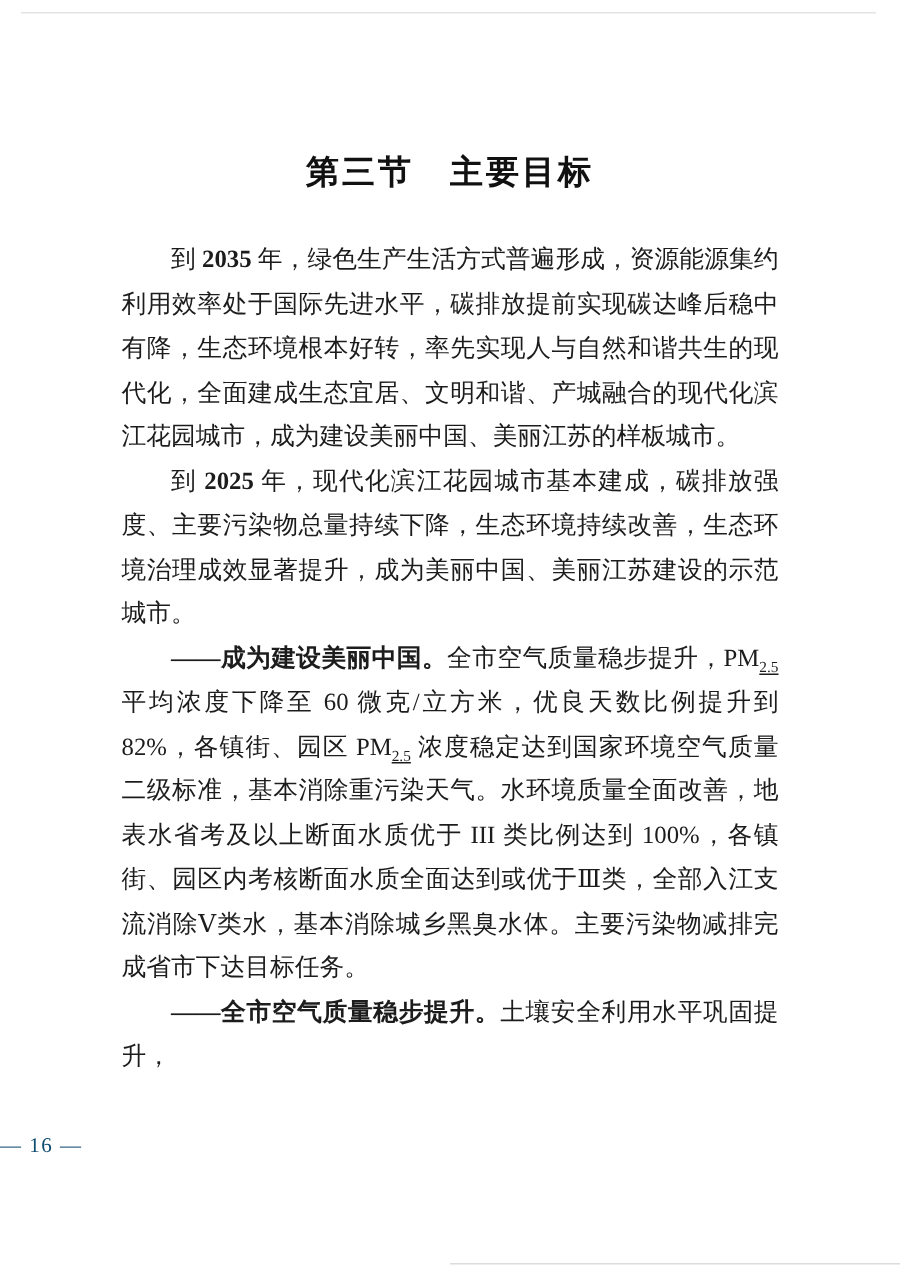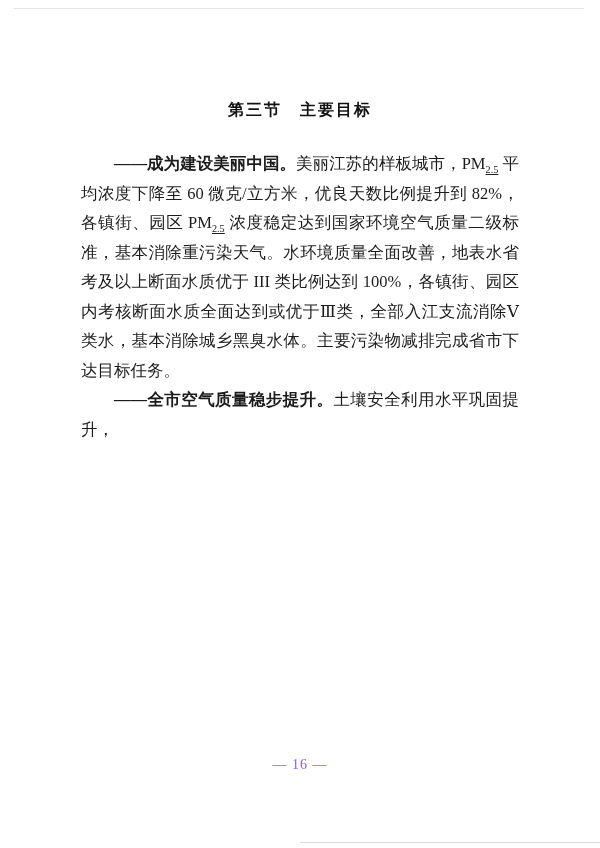--- a/index.html
+++ b/index.html
@@ -30,21 +30,21 @@
     top: 842px;
     left: 300px;
     width: 300px;
     height: 1px;
     background: #dcdcdc;
   }
   .title {
     margin: 0;
     padding-top: 100px;
     text-align: center;
-    font-size: 16px;
+    font-size: 22px;
     font-weight: bold;
     letter-spacing: 2px;
     color: #111111;
   }
   .body-block {
     margin: 28px auto 0 auto;
     width: 438px;
     font-size: 16.5px;
     line-height: 29.5px;
     text-align: justify;
@@ -59,35 +59,37 @@
   sub {
     font-size: 0.62em;
     line-height: 0;
     text-decoration: underline;
   }
   .footer {
     position: absolute;
     left: 0;
     top: 757px;
     width: 100%;
-    text-align: center;
+    text-align: left;
     font-size: 14px;
     letter-spacing: 1px;
-    color: #8b5cf6;
+    color: #0c4a6e;
   }
 </style>
 </head>
 <body>
 
 <div class="page">
   <div class="scan-line-top"></div>
 
   <h1 class="title">第三节　主要目标</h1>
 
   <div class="body-block">
-    <p class="para"><span class="bold">——成为建设美丽中国。</span><span>美丽江苏的样板城市，PM</span><sub>2.5</sub><span> 平均浓度下降至 60 微克/立方米，优良天数比例提升到 82%，各镇街、园区 PM</span><sub>2.5</sub><span> 浓度稳定达到国家环境空气质量二级标准，基本消除重污染天气。水环境质量全面改善，地表水省考及以上断面水质优于 III 类比例达到 100%，各镇街、园区内考核断面水质全面达到或优于Ⅲ类，全部入江支流消除Ⅴ类水，基本消除城乡黑臭水体。主要污染物减排完成省市下达目标任务。</span></p>
+    <p class="para"><span>到 </span><span class="bold">2035</span><span> 年，绿色生产生活方式普遍形成，资源能源集约利用效率处于国际先进水平，碳排放提前实现碳达峰后稳中有降，生态环境根本好转，率先实现人与自然和谐共生的现代化，全面建成生态宜居、文明和谐、产城融合的现代化滨江花园城市，成为建设美丽中国、美丽江苏的样板城市。</span></p>
+    <p class="para"><span>到 </span><span class="bold">2025</span><span> 年，现代化滨江花园城市基本建成，碳排放强度、主要污染物总量持续下降，生态环境持续改善，生态环境治理成效显著提升，成为美丽中国、美丽江苏建设的示范城市。</span></p>
+    <p class="para"><span class="bold">——成为建设美丽中国。</span><span>全市空气质量稳步提升，PM</span><sub>2.5</sub><span> 平均浓度下降至 60 微克/立方米，优良天数比例提升到 82%，各镇街、园区 PM</span><sub>2.5</sub><span> 浓度稳定达到国家环境空气质量二级标准，基本消除重污染天气。水环境质量全面改善，地表水省考及以上断面水质优于 III 类比例达到 100%，各镇街、园区内考核断面水质全面达到或优于Ⅲ类，全部入江支流消除Ⅴ类水，基本消除城乡黑臭水体。主要污染物减排完成省市下达目标任务。</span></p>
     <p class="para"><span class="bold">——全市空气质量稳步提升。</span><span>土壤安全利用水平巩固提升，</span></p>
   </div>
 
   <div class="footer">— 16 —</div>
 
   <div class="scan-line-bottom"></div>
 </div>
 
 </body></html>

